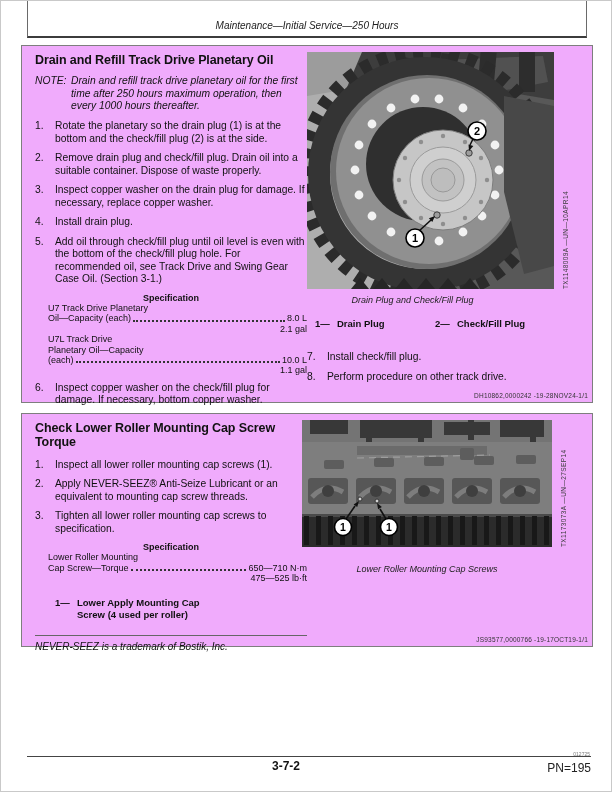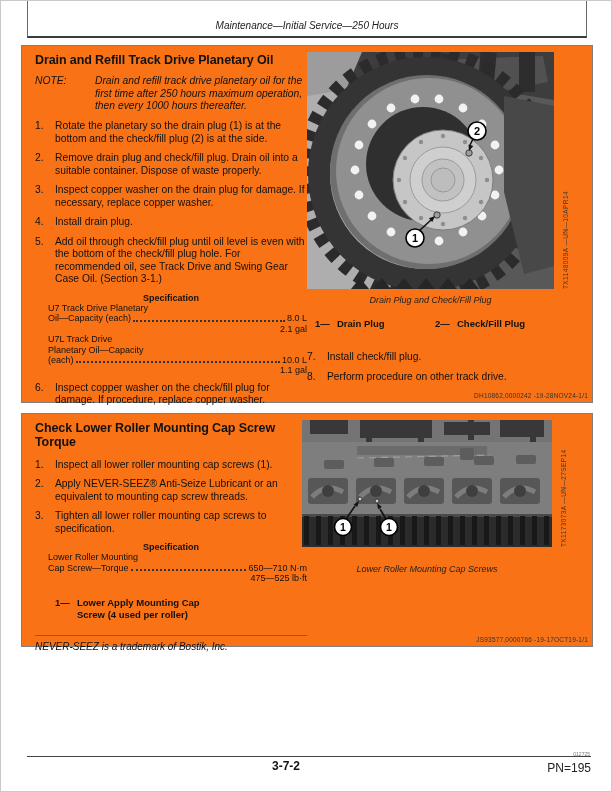--- a/index.html
+++ b/index.html
@@ -16,27 +16,27 @@
     border-left:1px solid #6a6a6a; border-right:1px solid #6a6a6a;
     border-bottom:2px solid #3c3c3c;
   }
   .header-title {
     position:absolute; left:0; right:0; bottom:5px;
     text-align:center; font-style:italic; font-size:10px; color:#222;
   }
   
   .section-box {
     position:absolute; left:20px; width:572px;
-    border:1px solid #7e7e7e; background:#f97316;
+    border:1px solid #7e7e7e; background:#f0abfc;
   }
   #section1 { top:44px; height:358px; }
   #section2 { top:412px; height:234px; }
   .left-col { position:absolute; left:13px; top:7px; width:272px; }
   .sec-title { font-size:12.5px; font-weight:bold; line-height:1.15; letter-spacing:-0.1px; }
-  .note { display:flex; margin-top:8px; font-style:italic; font-size:10.3px; line-height:1.22;gap:24px; }
+  .note { display:flex; margin-top:8px; font-style:italic; font-size:10.3px; line-height:1.22; }
   .note-label { width:36px; flex:0 0 36px; }
   .step { display:flex; margin-top:7px; font-size:10.3px; line-height:1.22; }
   .step-num { width:20px; flex:0 0 20px; }
   .step-text { flex:1; }
   .spec-heading { margin-top:7px; text-align:center; font-size:9px; font-weight:bold; }
   .spec-row { font-size:9px; line-height:10.4px;padding-left:13px; }
   .spec-leader { display:flex; align-items:flex-end; }
   .spec-dots { flex:1; border-bottom:2px dotted #333; margin:0 2px 2px 2px; height:8px; }
   .spec-right { text-align:right; }
   
@@ -114,21 +114,21 @@
       <div class="spec-row">Planetary Oil—Capacity</div>
       <div class="spec-row spec-leader">
         <span>(each)</span>
         <span class="spec-dots"></span>
         <span>10.0 L</span>
       </div>
       <div class="spec-row spec-right">1.1 gal</div>
 
       <div class="step" style="margin-top:6px;">
         <span class="step-num">6.</span>
-        <span class="step-text">Inspect copper washer on the check/fill plug for damage. If procedure, replace copper washer.</span>
+        <span class="step-text">Inspect copper washer on the check/fill plug for damage. If necessary, bottom copper washer.</span>
       </div>
     </div>
 
     <div class="fig" style="left:285px; top:6px; width:247px; height:237px;">
       <svg viewBox="0 0 247 237" width="247" height="237">
         <rect width="247" height="237" fill="#aeaeae"></rect>
         <polygon points="0,0 247,0 247,10 60,34 0,44" fill="#9c9c9c"></polygon>
 
         <polygon points="55,0 247,0 247,54 70,80 38,40" fill="#3d3d3d"></polygon>
         <polygon points="82,10 236,4 241,30 96,58" fill="#515151"></polygon>
@@ -213,21 +213,21 @@
           <circle cx="108" cy="186" r="9" fill="#fff" stroke="#000" stroke-width="1.6"></circle>
           <text x="108" y="186" text-anchor="middle" dominant-baseline="central" font-size="11" font-weight="bold" fill="#000">1</text>
         </g>
         <g>
           <circle cx="170" cy="79" r="9" fill="#fff" stroke="#000" stroke-width="1.6"></circle>
           <text x="170" y="79" text-anchor="middle" dominant-baseline="central" font-size="11" font-weight="bold" fill="#000">2</text>
         </g>
       </svg>
     </div>
     <div class="fig-id" style="left:540px; top:243px;">TX1148009A —UN—10APR14</div>
-    <div class="fig-caption" style="left:285px; top:249px; width:247px;">Drain Plug and Check/Fill Plug</div>
+    <div class="fig-caption" style="left:267px; top:249px; width:247px;">Drain Plug and Check/Fill Plug</div>
 
     <div class="legend-row" style="left:293px; top:272px; width:260px;">
       <div class="legend-item" style="width:120px;">
         <span class="legend-num">1—</span>
         <span>Drain Plug</span>
       </div>
       <div class="legend-item">
         <span class="legend-num">2—</span>
         <span>Check/Fill Plug</span>
       </div>

